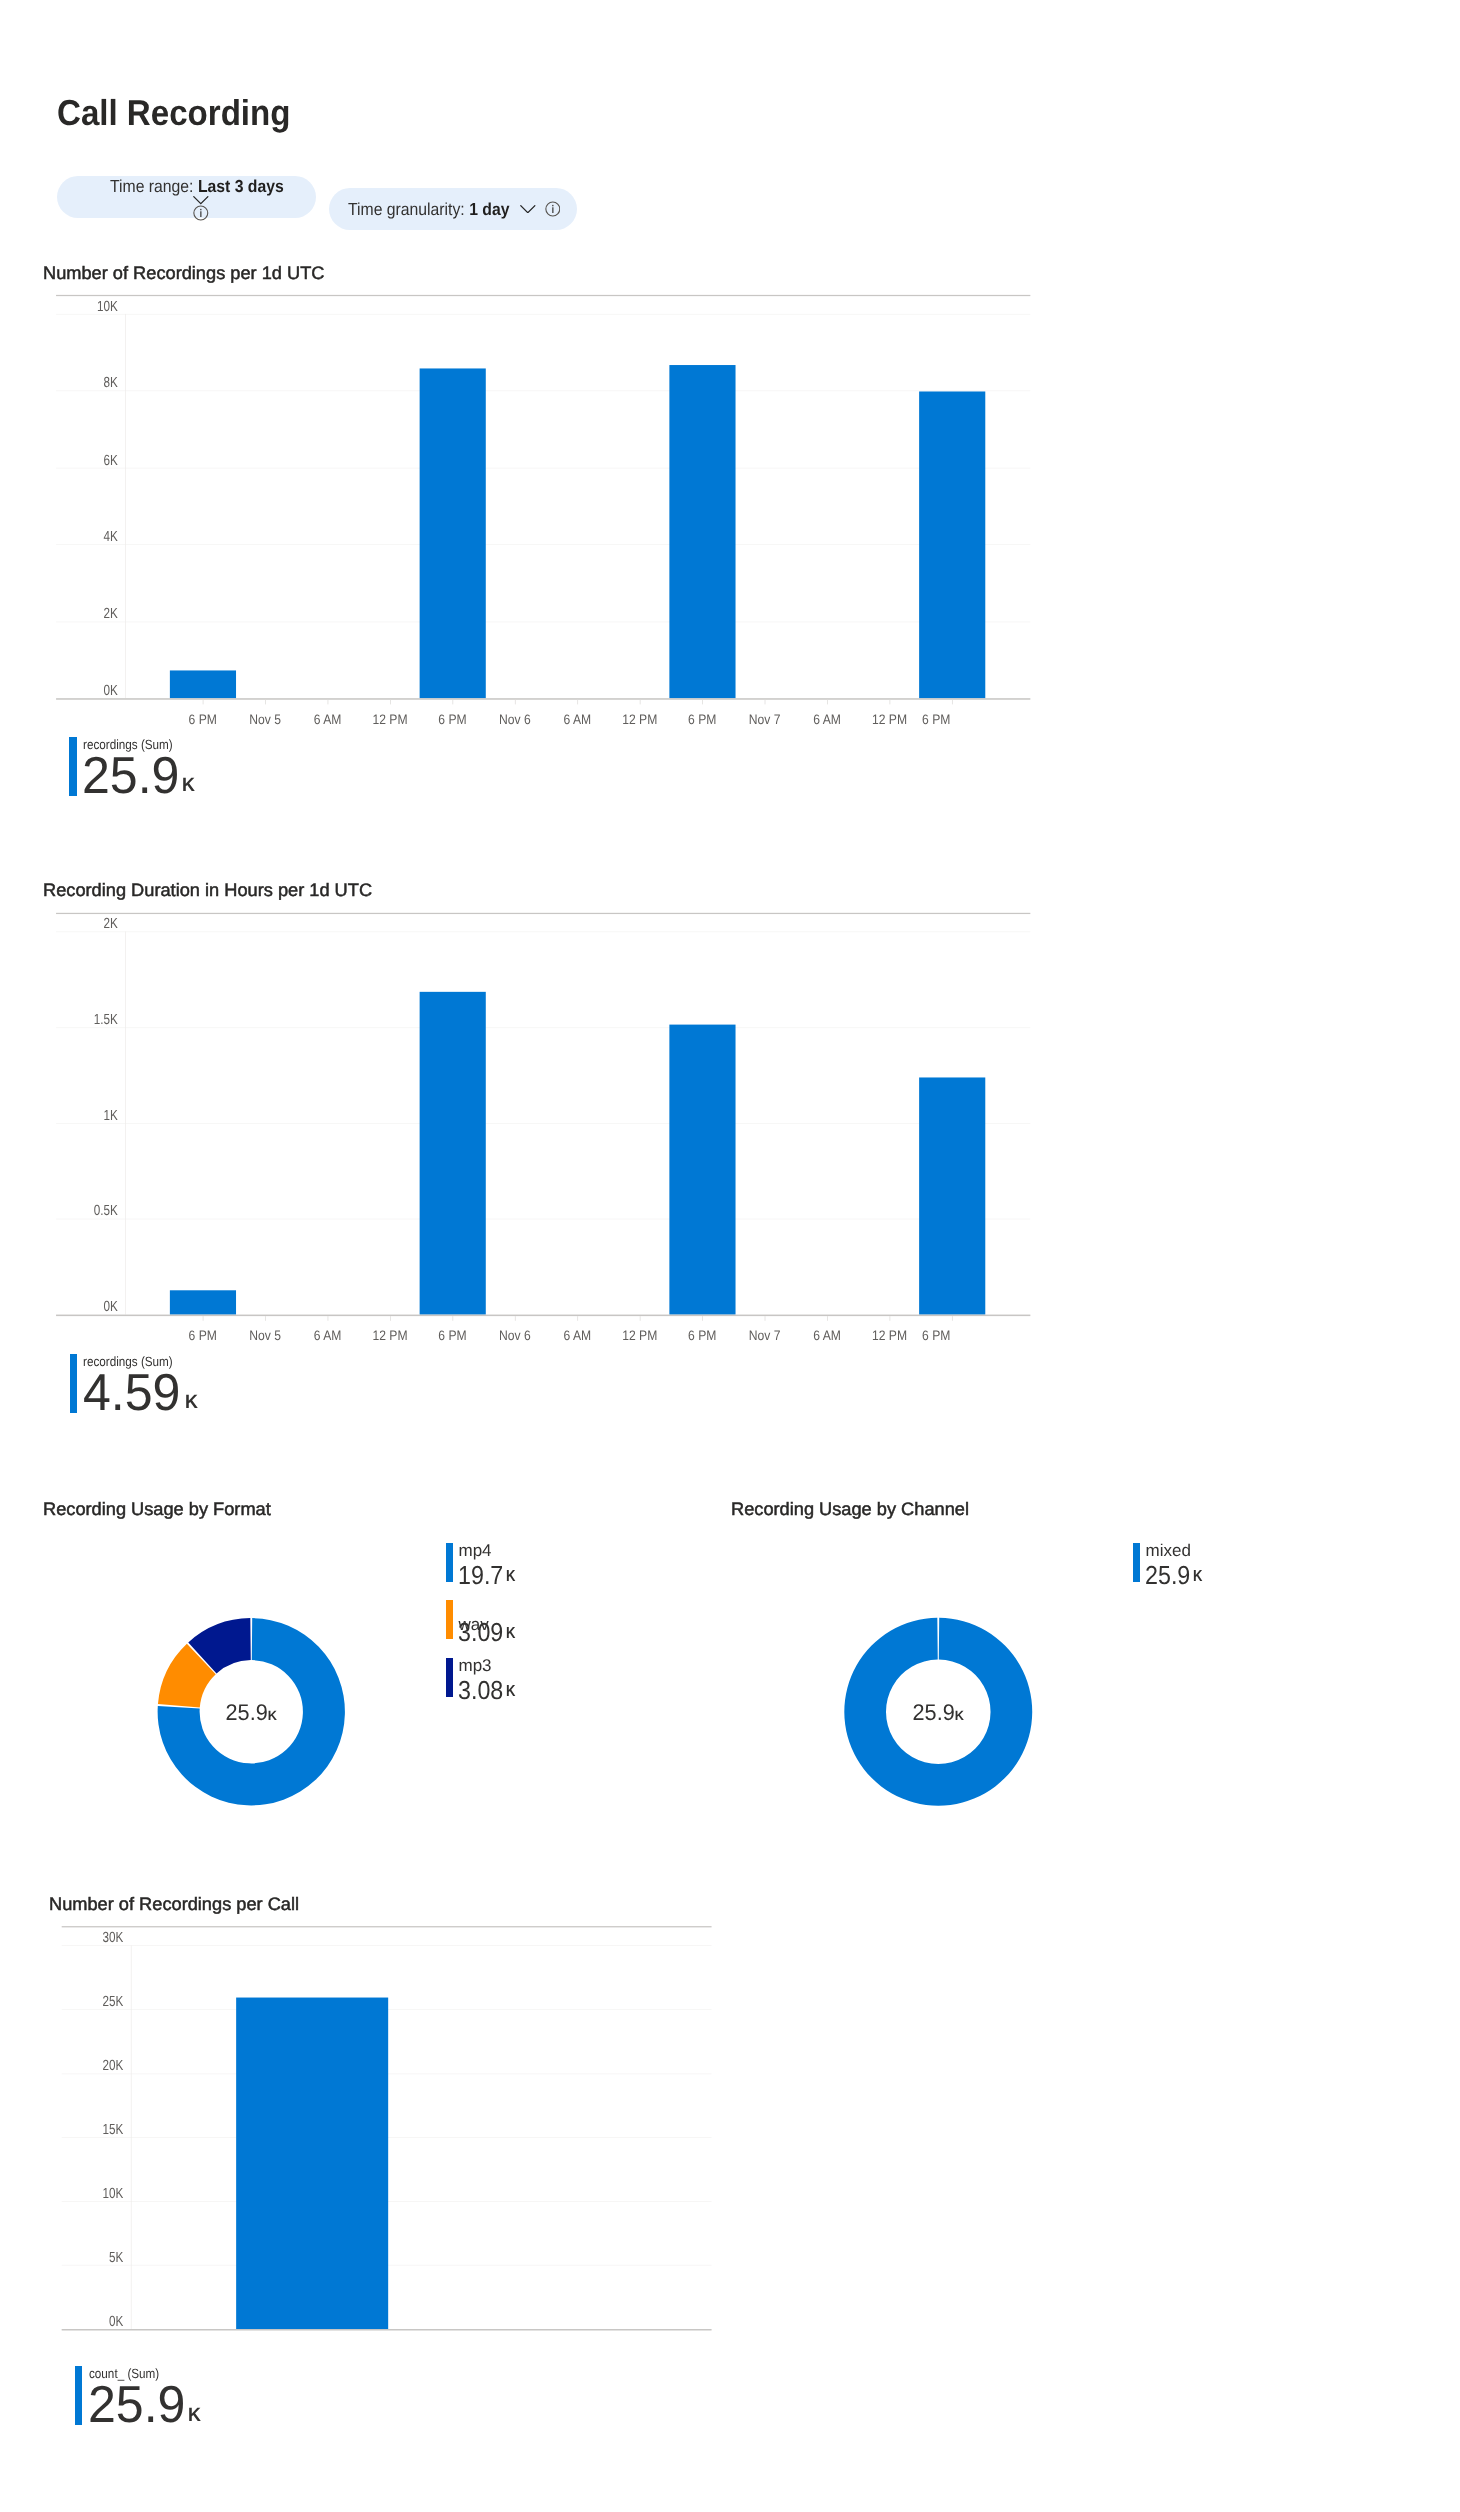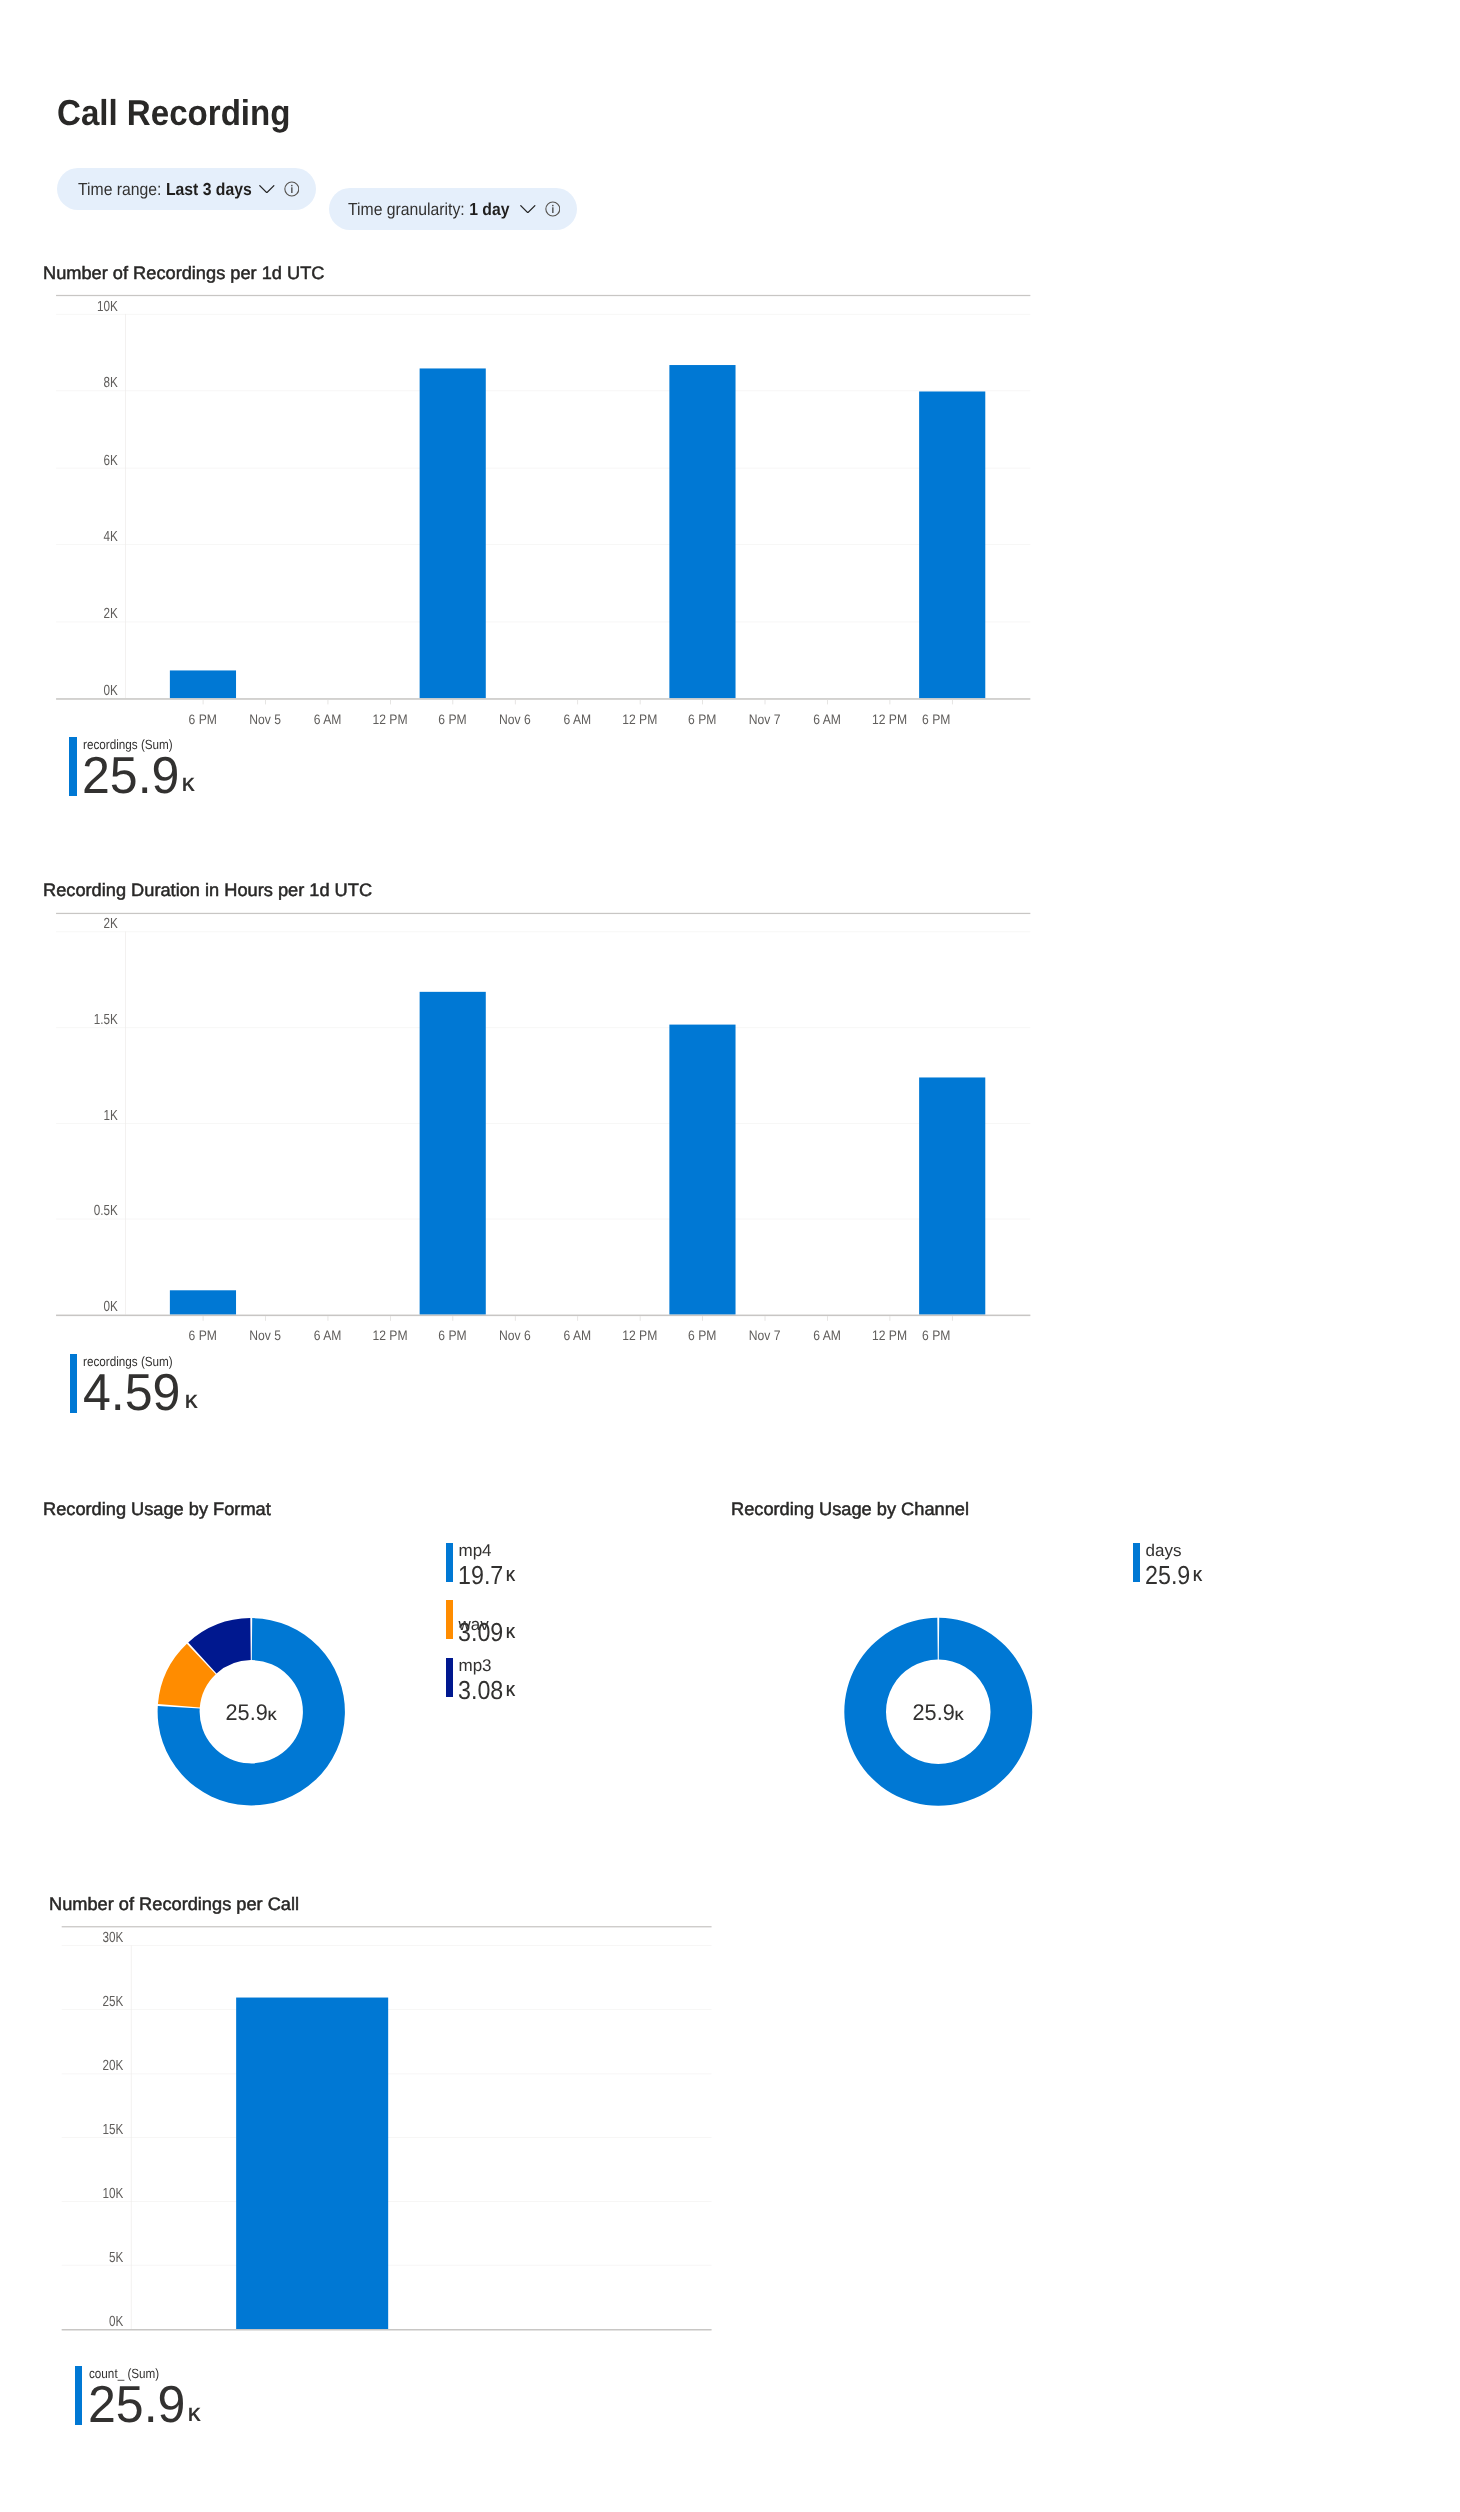--- a/index.html
+++ b/index.html
@@ -58,21 +58,21 @@
   .dlval .unit{position:absolute;top:6.9px;font-size:16px;line-height:16px;font-weight:bold;display:inline-block;
     transform:scaleX(0.82);transform-origin:0 0;}
 </style>
 </head>
 <body>
 
 <div class="page">
 
   <h1 class="page-title">Call Recording</h1>
 
-  <div class="pill" style="left:57px;top:168px;width:259px;padding-left:20.6px;">
+  <div class="pill" style="left:57px;top:176px;width:259px;padding-left:20.6px;flex-direction:column;">
     <span class="ptxtwrap" style="width:173px;"><span class="ptxt"><span>Time range:</span> <b>Last 3 days</b></span></span>
     <svg class="chev" style="margin-left:8.7px;" width="15.6" height="8.7" viewBox="0 0 25 14">
         <path d="M1.2 1.2 L12.5 12.5 L23.8 1.2" fill="none" stroke="#242424" stroke-width="1.9" stroke-linecap="square" stroke-linejoin="miter"></path>
       </svg>
     <svg class="infoi" style="margin-left:8.7px;" width="15.6" height="16" viewBox="0 0 25 26">
         <circle cx="12.5" cy="13" r="11.3" fill="none" stroke="#56534f" stroke-width="1.8"></circle>
         <rect x="11.5" y="6.3" width="2.1" height="2.3" fill="#3b3a39"></rect>
         <rect x="11.6" y="10.2" width="2" height="9.3" fill="#3b3a39"></rect>
       </svg>
   </div>
@@ -236,21 +236,21 @@
     </div>
 
   <div class="chart-title" style="left:731px;top:1500px;">Recording Usage by Channel</div>
   <svg class="chart-svg" id="svg-donut2" style="left:830px;top:1601px;" width="224" height="224" viewBox="0 0 360 360">
       <path d="M175.52,27.01 A151,151 0 1 1 172.48,27.01 L173.16,94.00 A84,84 0 1 0 174.84,94.00 Z" fill="#0078d4"></path>
       <text x="174" y="191" text-anchor="middle" font-family="&quot;Liberation Sans&quot;,sans-serif" fill="#323130" transform="translate(174 0) scale(0.955 1) translate(-174 0)"><tspan font-size="36.5">25.9</tspan><tspan font-size="21.5" font-weight="bold">K</tspan></text>
     </svg>
   <div class="dlegend" id="legend-channel" style="left:1133px;top:1543px;">
       <div class="dlitem" style="left: 0px; top: 0px;">
         <div class="dlbar" style="width:6.9px;height:39px;background:#0078d4"></div>
-        <div class="dlname" style="left:12.5px;top:0.6px;">days</div>
+        <div class="dlname" style="left:12.5px;top:0.6px;">mixed</div>
         <div class="dlval" style="left:12px;top:18.7px;">
           <span class="num">25.9</span>
           <span class="unit" style="left: 48px;">K</span>
         </div>
       </div>
     </div>
 
   <div class="chart-title" style="left:49px;top:1895px;">Number of Recordings per Call</div>
   <svg class="chart-svg" id="svg-chart3" style="left:0px;top:1907px;" width="810" height="449" viewBox="0 0 1300 720">
       <rect x="99" y="30.40000000000009" width="1043" height="2" fill="#c8c6c4"></rect>

